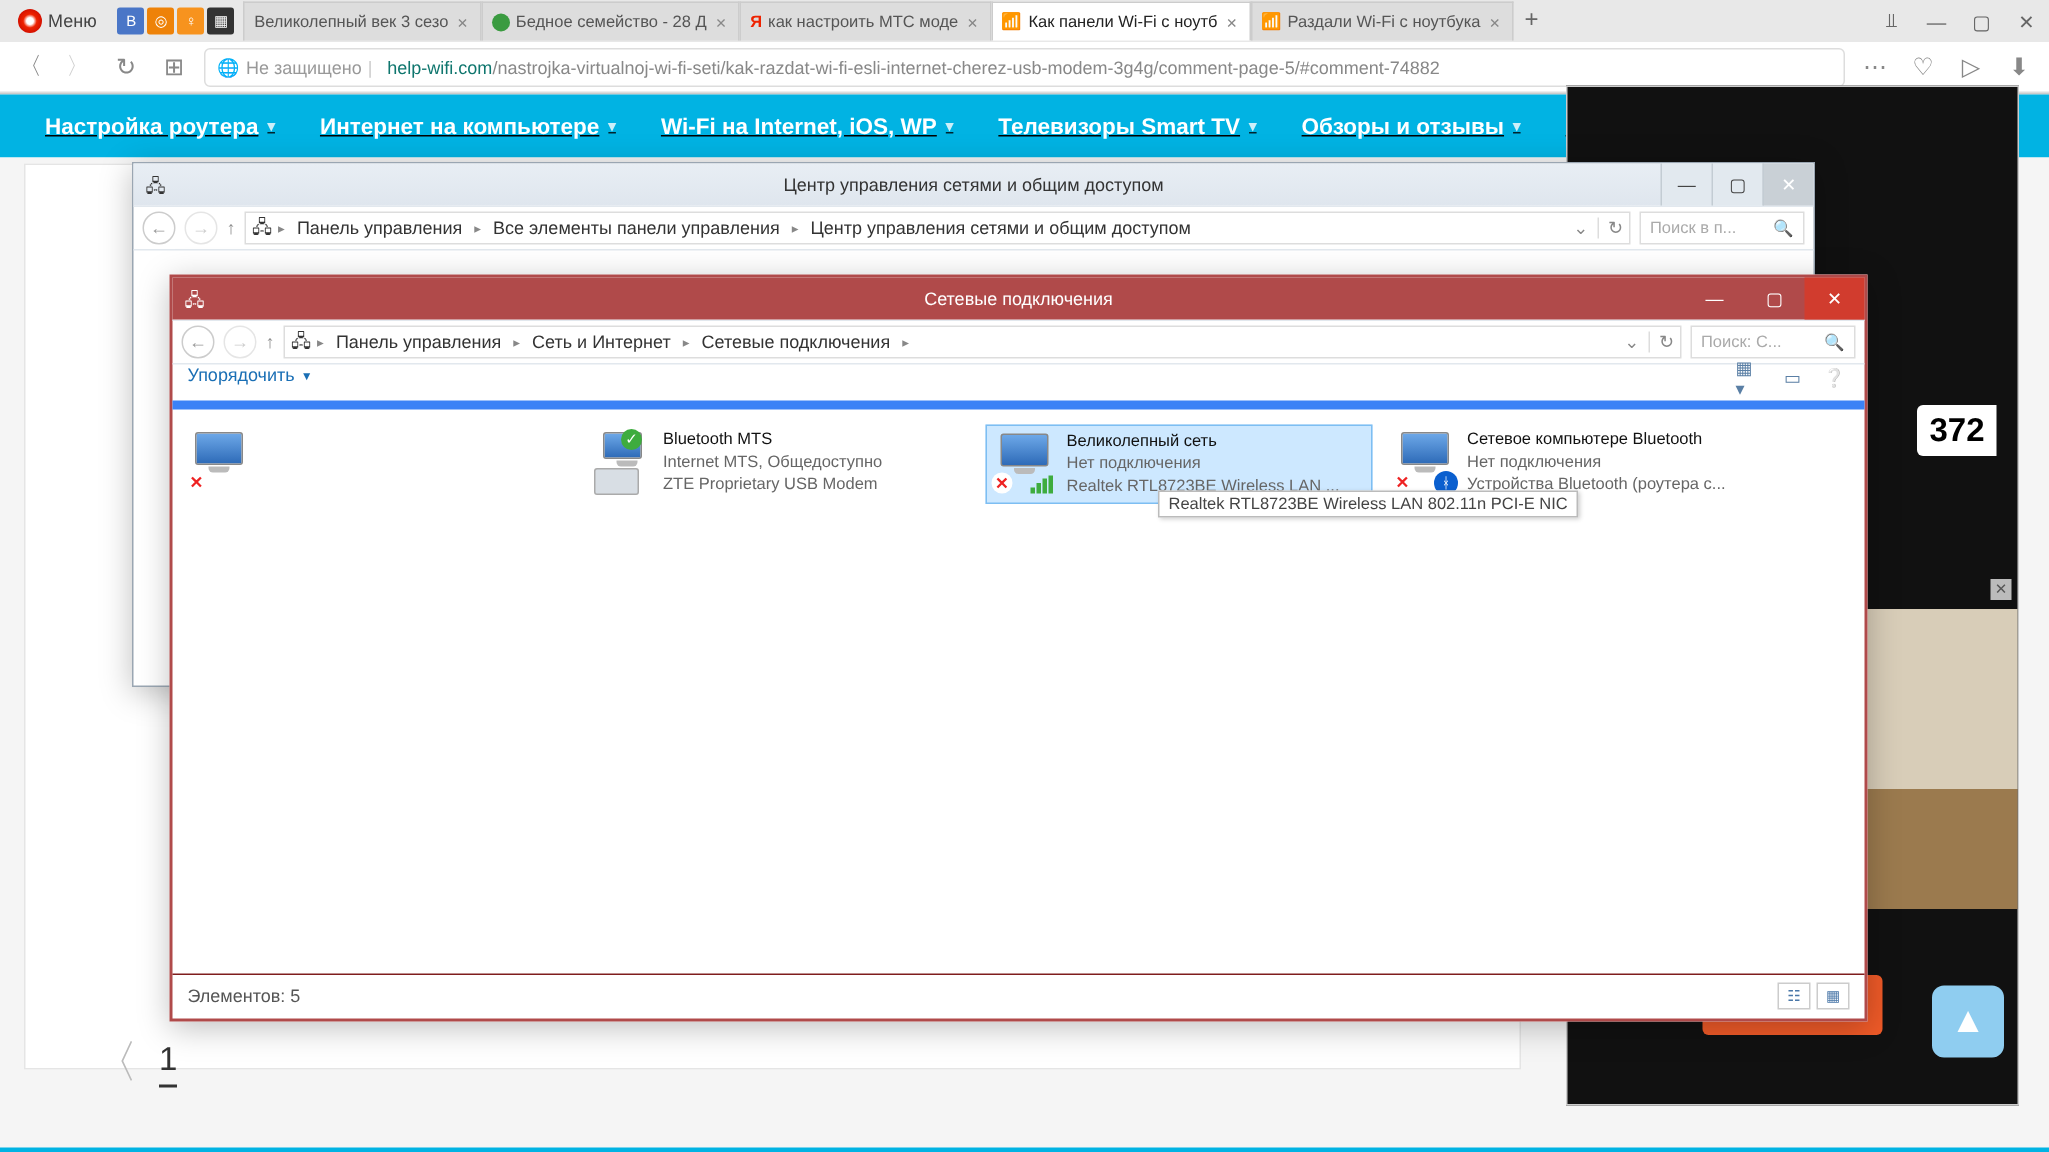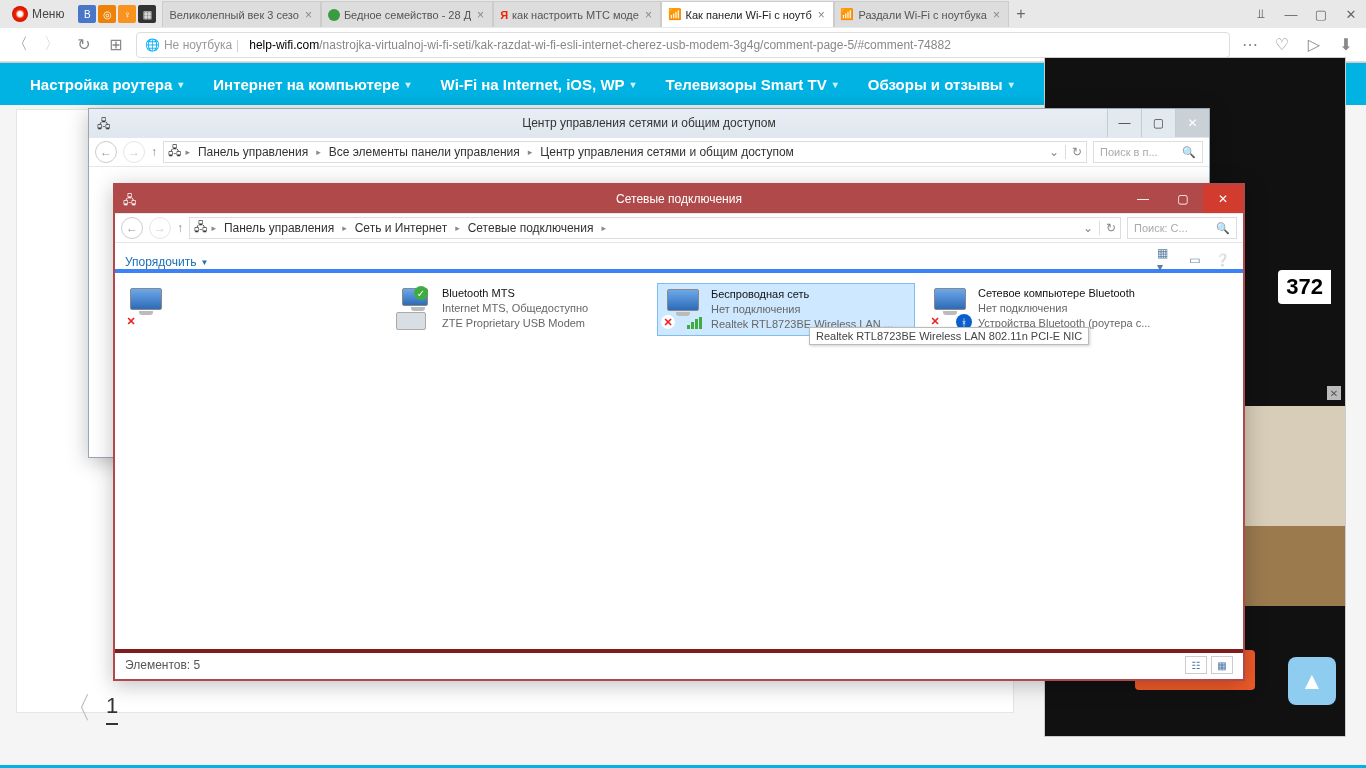--- a/index.html
+++ b/index.html
@@ -17,24 +17,24 @@
 .tab-close { color: #888; font-size: 12px; padding: 0 2px; }
 .tab-new { width: 24px; text-align: center; color: #666; font-size: 16px; cursor: pointer; }
 .win-ctrls { margin-left: auto; display: flex; }
 .win-ctrl { width: 30px; height: 24px; display: flex; align-items: center; justify-content: center; color: #666; font-size: 13px; cursor: pointer; }
 
 .addr-bar { display: flex; align-items: center; height: 34px; padding: 0 8px; gap: 8px; background: #fff; border-bottom: 1px solid #ddd; }
 .nav-btn { width: 24px; height: 24px; display: flex; align-items: center; justify-content: center; color: #888; border-radius: 3px; cursor: pointer; }
 .url-box { flex: 1; display: flex; align-items: center; border: 1px solid #ddd; border-radius: 4px; height: 26px; padding: 0 8px; font-size: 12px; color: #888; }
 .url-secure { display: flex; align-items: center; gap: 4px; color: #999; }
 .url-text { color: #888; margin-left: 6px; }
-.url-text .dom { color: #000000; }
-
-
-.site-nav { height: 42px; background: #01b3e3; display: flex; align-items: center; padding: 0 30px; gap: 30px; }
+.url-text .dom { color: #0f766e; }
+
+
+.site-nav { height: 42px; background: #01b3e3; display: flex; align-items: center; padding: 0 30px; gap: 30px; text-decoration: underline; }
 .site-link { color: #fff; font-size: 15px; font-weight: 600; display: flex; align-items: center; gap: 6px; cursor: pointer; }
 .site-link .chev { font-size: 10px; opacity: .8; }
 .site-search { margin-left: auto; width: 30px; height: 30px; color: #fff; display: flex; align-items: center; justify-content: center; }
 
 
 .page-body { position: relative; height: 690px; background: #f5f5f5; }
 .content-left { position: absolute; left: 16px; top: 4px; width: 998px; height: 604px; background: #fff; border: 1px solid #e5e5e5; }
 .sidebar-ad { position: absolute; right: 20px; top: -48px; width: 302px; height: 680px; background:#111; border:1px solid #ccc; }
 .sidebar-ad .room { position:absolute; bottom:130px; left:0; right:0; height:200px; background:linear-gradient(#d8cdb8 60%,#9b7a4e 60%); }
 .sidebar-ad .num { position:absolute; top:212px; right:14px; color:#000; background:#fff; padding:4px 8px; font-size:22px; font-weight:700; border-radius:4px 0 0 4px;}
@@ -59,42 +59,42 @@
 .crumb-box { flex:1; display:flex; align-items:center; border:1px solid #ddd; height:22px; padding:0 4px; gap:4px; }
 .crumb-seg { padding:0 4px; cursor:pointer; }
 .crumb-sep { color:#888; font-size:9px; }
 .crumb-end { margin-left:auto; display:flex; align-items:center; gap:6px; }
 .srch-box { width:110px; height:22px; border:1px solid #ddd; display:flex; align-items:center; padding:0 6px; font-size:11px; color:#aaa; gap:4px;}
 
 .win2 { left: 113px; top: 183px; width: 1132px; height: 498px; border: 2px solid #b04a4a; }
 .win2 .win-title { background: #b04a4a; color: #fff; justify-content: center; }
 .win2 .win-title .tbtn { background: transparent; border-left:none; color:#fff; width:40px; }
 .win2 .win-title .tbtn.close2 { background:#d13c2e; }
-.win-toolbar { height:30px; border-bottom:4px solid #3b82f6; display:flex; align-items:flex-end; padding:0 10px; font-size:12px; }
+.win-toolbar { height:30px; border-bottom:6px solid #3b82f6; display:flex; align-items:flex-start; padding:0 10px; font-size:12px; }
 .org-btn { color:#1a6fb5; display:flex; align-items:center; gap:4px; cursor:pointer; }
 .tool-right { margin-left:auto; display:flex; gap:8px; align-items:center; color:#5a7fa5; }
 .tool-ico { width:20px; height:18px; display:flex; align-items:center; justify-content:center; }
 
 .conn-area { padding: 10px 6px; display:flex; flex-wrap:wrap; gap:8px 10px; align-content:flex-start; height:376px; position:relative; }
 .conn-item { width: 258px; display:flex; gap:6px; padding:3px; cursor:pointer; }
 .conn-item.selected { background:#cde8ff; border:1px solid #7dbef2; }
 .conn-ico { width:44px; height:44px; position:relative; flex-shrink:0; }
 .monitor { width:32px; height:22px; background:linear-gradient(#6da8e8,#2e6bb8); border:1px solid #888; border-radius:2px; position:absolute; top:2px; left:6px; }
 .monitor:after { content:""; position:absolute; bottom:-6px; left:8px; width:14px; height:4px; background:#bbb; border-radius:0 0 3px 3px; }
 .overlay-x { position:absolute; bottom:2px; left:0; width:14px; height:14px; background:#fff; border-radius:50%; color:#e22; font-size:11px; font-weight:700; display:flex; align-items:center; justify-content:center; }
 .overlay-bars { position:absolute; bottom:2px; right:2px; width:16px; height:12px; }
 .overlay-bars span { position:absolute; bottom:0; width:3px; background:#3eac3e; }
 .overlay-bars span:nth-child(1){left:0;height:4px} .overlay-bars span:nth-child(2){left:4px;height:7px} .overlay-bars span:nth-child(3){left:8px;height:10px} .overlay-bars span:nth-child(4){left:12px;height:12px}
 .overlay-bt { position:absolute; bottom:0; right:0; width:16px; height:16px; background:#0a5fcf; border-radius:50%; color:#fff; font-size:10px; display:flex; align-items:center; justify-content:center; }
 .printer { position:absolute; bottom:0; left:4px; width:30px; height:18px; background:#d8dee4; border:1px solid #aaa; border-radius:2px; }
 .conn-txt { font-size:11px; line-height:15px; color:#666; overflow:hidden; }
 .conn-txt .name { color:#111; }
-.tooltip { position:absolute; left:694px; top:54px; background:#fff; border:1px solid #bbb; padding:2px 6px; font-size:11px; color:#444; box-shadow:1px 1px 3px rgba(0,0,0,.2); white-space:nowrap; }
-
-.status-bar { height:28px; border-top:4px solid #7f1d1d; display:flex; align-items:center; padding:0 10px; font-size:12px; color:#555;justify-content:space-between; }
+.tooltip { position:absolute; left:657px; top:54px; background:#fff; border:1px solid #bbb; padding:2px 6px; font-size:11px; color:#444; box-shadow:1px 1px 3px rgba(0,0,0,.2); white-space:nowrap; }
+
+.status-bar { height:28px; border-top:1px solid #7f1d1d; display:flex; align-items:center; padding:0 10px; font-size:12px; color:#555;justify-content:space-between; }
 .status-icons { margin-left:auto; display:flex; gap:4px; }
 .status-ico { width:22px; height:18px; border:1px solid #ccc; display:flex; align-items:center; justify-content:center; font-size:10px; color:#4a77a8; }
 
 svg { display:block; }
 </style>
 </head>
 <body>
 
 <div class="browser-top">
   <div class="tab-bar">
@@ -141,21 +141,21 @@
     </div>
   </div>
   <div class="addr-bar">
     <div class="nav-btn">〈</div>
     <div class="nav-btn" style="opacity:.4">〉</div>
     <div class="nav-btn">↻</div>
     <div class="nav-btn">⊞</div>
     <div class="url-box">
       <span class="url-secure">
           <span>🌐</span>
-          <span>Не ноутбука</span>
+          <span>Не защищено</span>
         </span>
       <span style="margin:0 4px;color:#ccc">|</span>
       <span class="url-text"><span class="dom">help-wifi.com</span><span>/nastrojka-virtualnoj-wi-fi-seti/kak-razdat-wi-fi-esli-internet-cherez-usb-modem-3g4g/comment-page-5/#comment-74882</span></span>
     </div>
     <div class="nav-btn">⋯</div>
     <div class="nav-btn">♡</div>
     <div class="nav-btn">▷</div>
     <div class="nav-btn">⬇</div>
   </div>
 </div>
@@ -314,21 +314,21 @@
           <div class="monitor"></div>
           <div class="overlay-x">✕</div>
           <div class="overlay-bars">
             <span></span>
             <span></span>
             <span></span>
             <span></span>
           </div>
         </div>
       <div class="conn-txt">
-          <div class="name">Беспроводная сеть</div>
+          <div class="name">Великолепный сеть</div>
           <div>Нет подключения</div>
           <div>Realtek RTL8723BE Wireless LAN ...</div>
         </div>
     </div>
 
 
     <div class="conn-item" style="width:258px">
       <div class="conn-ico">
           <div class="monitor"></div>
           <div class="overlay-x">✕</div>

